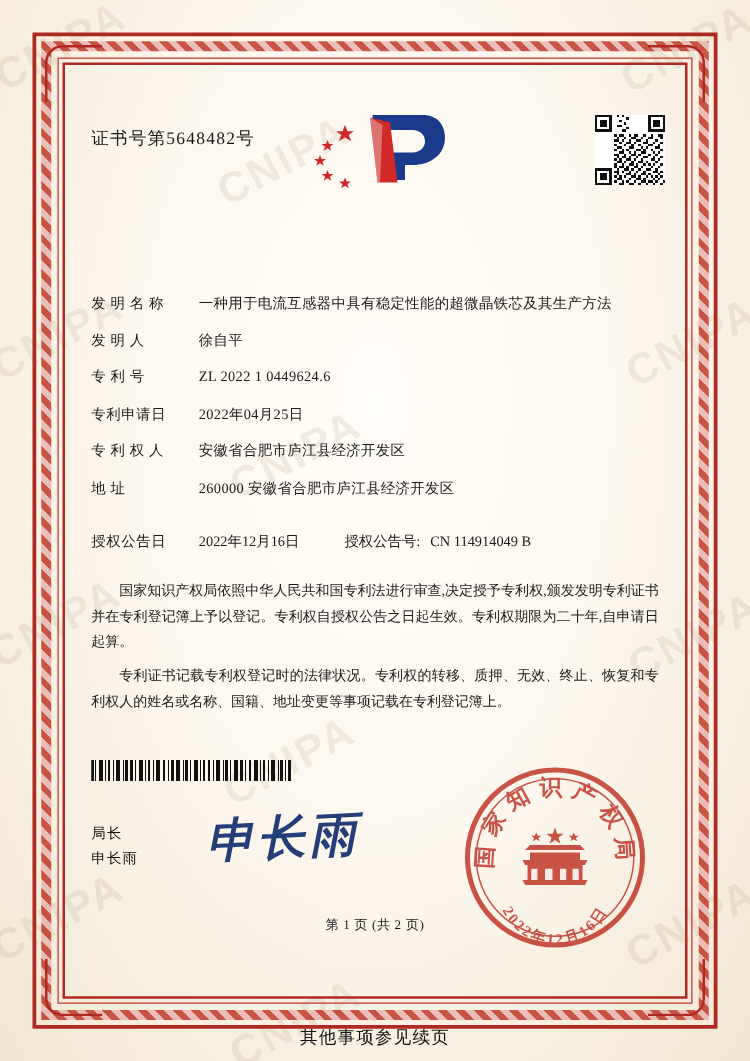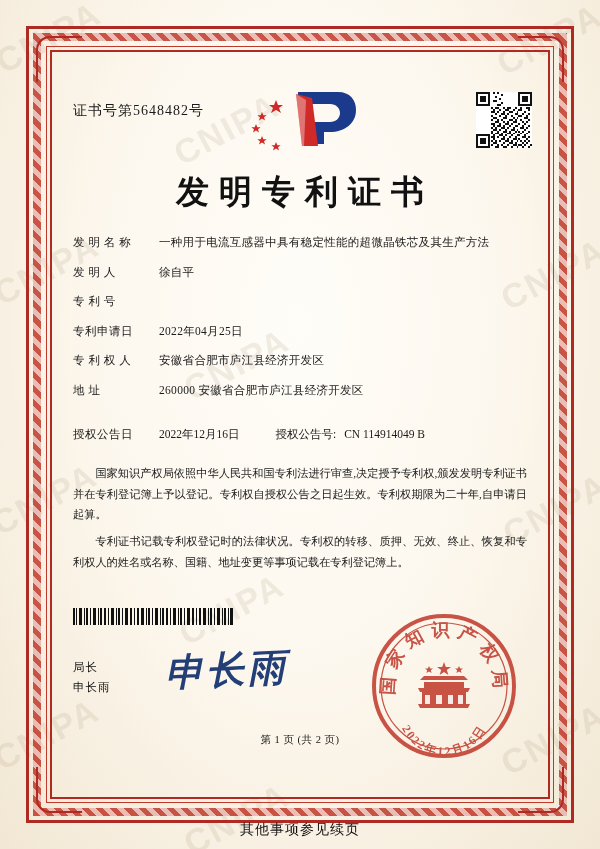--- a/index.html
+++ b/index.html
@@ -434,33 +434,33 @@
       <path d="M56 6 L66 12 L64 58 L62 58 Z" fill="#ffffff" opacity="0.35"></path>
       <g fill="#cf2a28">
         <polygon points="36,12 38,17 43,17 39,20 41,25 36,22 31,25 33,20 29,17 34,17"></polygon>
         <polygon points="22,24 23.3,27.2 26.7,27.2 24,29.3 25,32.5 22,30.5 19,32.5 20,29.3 17.3,27.2 20.7,27.2"></polygon>
         <polygon points="16,36 17.3,39.2 20.7,39.2 18,41.3 19,44.5 16,42.5 13,44.5 14,41.3 11.3,39.2 14.7,39.2"></polygon>
         <polygon points="22,48 23.3,51.2 26.7,51.2 24,53.3 25,56.5 22,54.5 19,56.5 20,53.3 17.3,51.2 20.7,51.2"></polygon>
         <polygon points="36,54 37.3,57.2 40.7,57.2 38,59.3 39,62.5 36,60.5 33,62.5 34,59.3 31.3,57.2 34.7,57.2"></polygon>
       </g>
     </svg>
 
-    <div class="main-title">发明专利证书</div>
 
     <div class="fields">
       <div class="field-row">
         <span class="field-label">发 明 名 称</span>
         <span class="field-value">一种用于电流互感器中具有稳定性能的超微晶铁芯及其生产方法</span>
       </div>
       <div class="field-row">
         <span class="field-label">发 明 人</span>
         <span class="field-value">徐自平</span>
       </div>
       <div class="field-row">
         <span class="field-label">专 利 号</span>
+        <span class="field-value">ZL 2022 1 0449624.6</span>
       </div>
       <div class="field-row">
         <span class="field-label">专利申请日</span>
         <span class="field-value">2022年04月25日</span>
       </div>
       <div class="field-row">
         <span class="field-label">专 利 权 人</span>
         <span class="field-value">安徽省合肥市庐江县经济开发区</span>
       </div>
       <div class="field-row">

